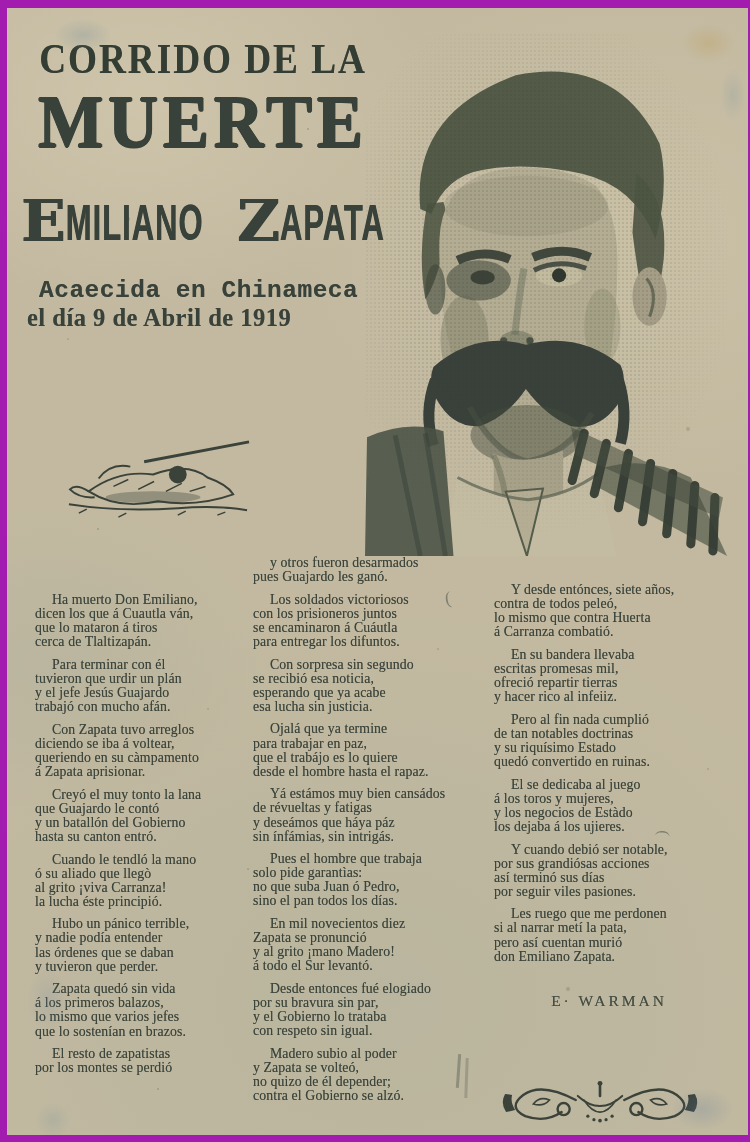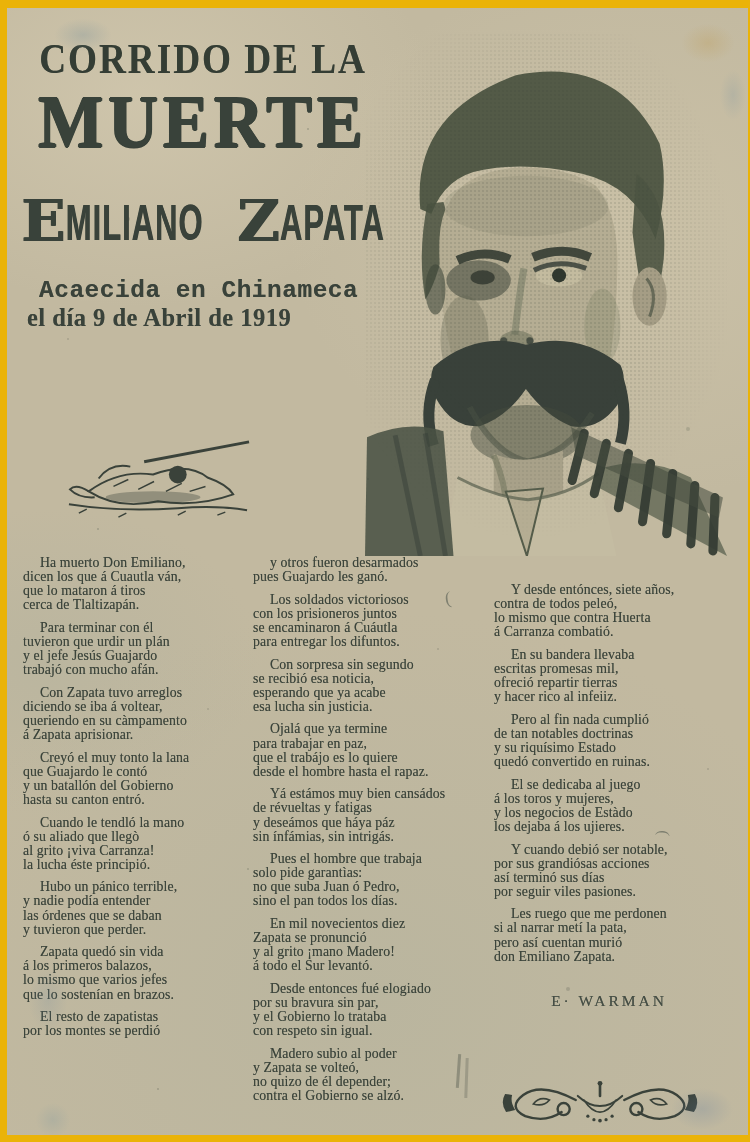--- a/index.html
+++ b/index.html
@@ -1,16 +1,16 @@
 <!DOCTYPE html>
 <html><head>
 <meta charset="utf-8">
 <style>
   html,body{margin:0;padding:0;background:#111814;}
-  #frame{position:relative;width:750px;height:1142px;background:#eab308;overflow:hidden;
+  #frame{position:relative;width:750px;height:1142px;background:#a21caf;overflow:hidden;
          font-family:"Liberation Serif", serif;}
   #paper{position:absolute;left:7px;top:8px;right:2px;bottom:7px;
     background-color:#c2b9a0;
     background-image:
       radial-gradient(ellipse 420px 300px at 18% 8%, rgba(216,206,180,0.55), transparent 70%),
       radial-gradient(ellipse 500px 380px at 85% 20%, rgba(210,200,173,0.50), transparent 70%),
       radial-gradient(ellipse 650px 520px at 50% 88%, rgba(179,178,157,0.55), transparent 75%),
       radial-gradient(ellipse 300px 220px at 6% 58%, rgba(175,176,157,0.40), transparent 70%);
     overflow:hidden;}
   .ink{color:#3b443b;text-shadow:0 0 0.5px rgba(50,58,50,0.55);}
@@ -29,21 +29,21 @@
   .name-initial{font-family:"DejaVu Serif",serif;font-weight:bold;font-size:58px;line-height:54px;color:#39423a;
           text-shadow:0.7px 0 #39423a,-0.7px 0 #39423a;}
   .name-rest{display:inline-block;font-family:"Liberation Sans",sans-serif;font-weight:bold;font-size:31px;
           line-height:30px;letter-spacing:1px;color:#39423a;transform:scaleY(1.62);transform-origin:center bottom;
           text-shadow:0.4px 0 #39423a;}
   .event-line{font-size:24.5px;font-weight:bold;line-height:26.5px;letter-spacing:0.5px;color:#39423a;}
   .event-line.first{margin-top:30px;padding-left:12px;font-family:Liberation Mono, monospace;}
 
   
   .col{position:absolute;top:548px;font-size:13.8px;line-height:14.1px;letter-spacing:0.1px;color:#3b443b;}
-  #col1{left:16px;width:214px;}
+  #col1{left:28px;width:214px;margin-top:37px;}
   #col2{left:246px;width:230px;}
   #col3{left:487px;width:225px;padding-top:27px;}
   .stanza{margin:0 0 8.5px 0;}
   .vline{display:block;white-space:nowrap;}
   .vline.first{text-indent:17px;}
   .author{margin-top:30px;padding-right:52px;text-align:right;font-size:15.5px;letter-spacing:3px;color:#454e45;}
 
   
   #portrait-box{position:absolute;left:358px;top:25px;width:362px;height:523px;}
   #portrait-box .dots{position:absolute;inset:0;

